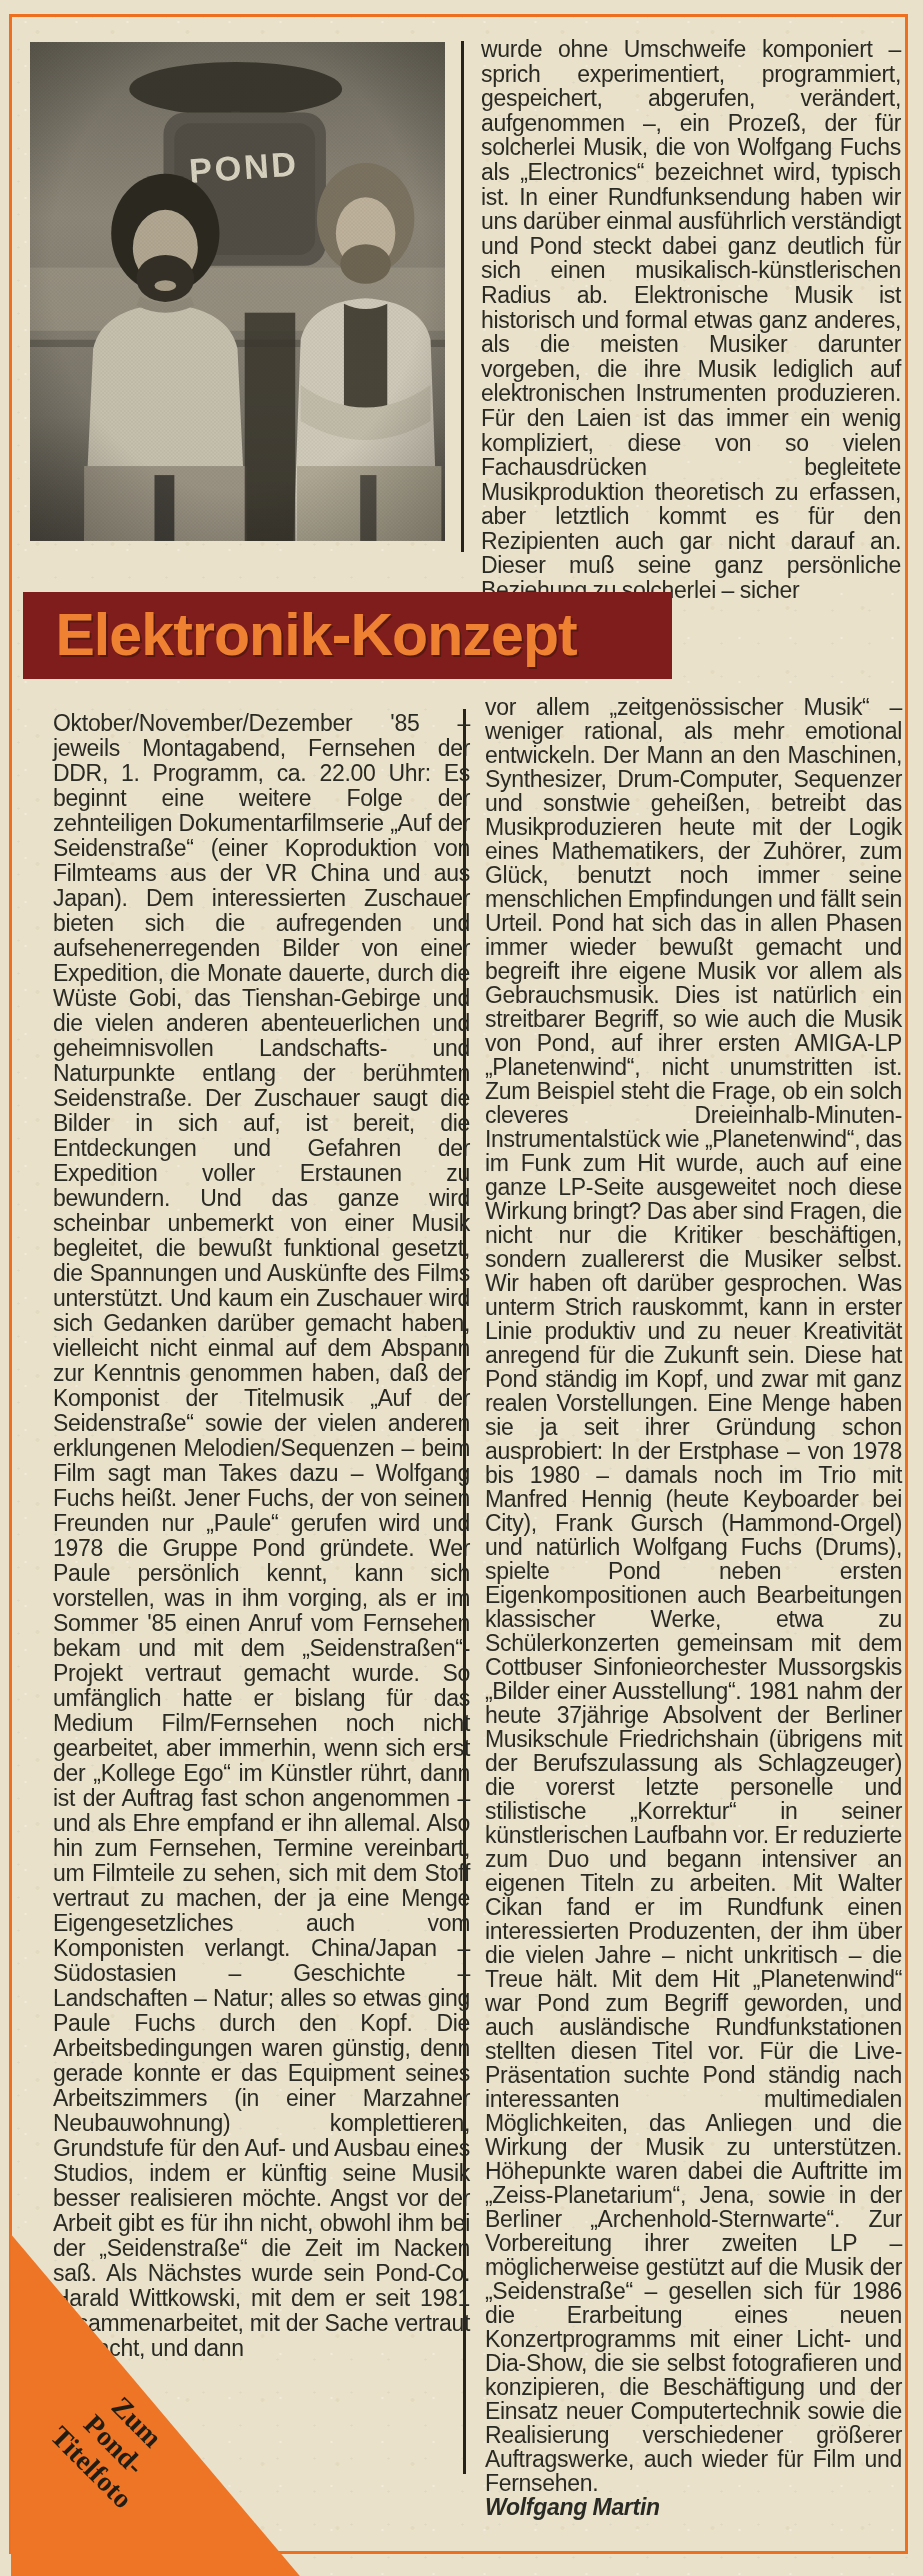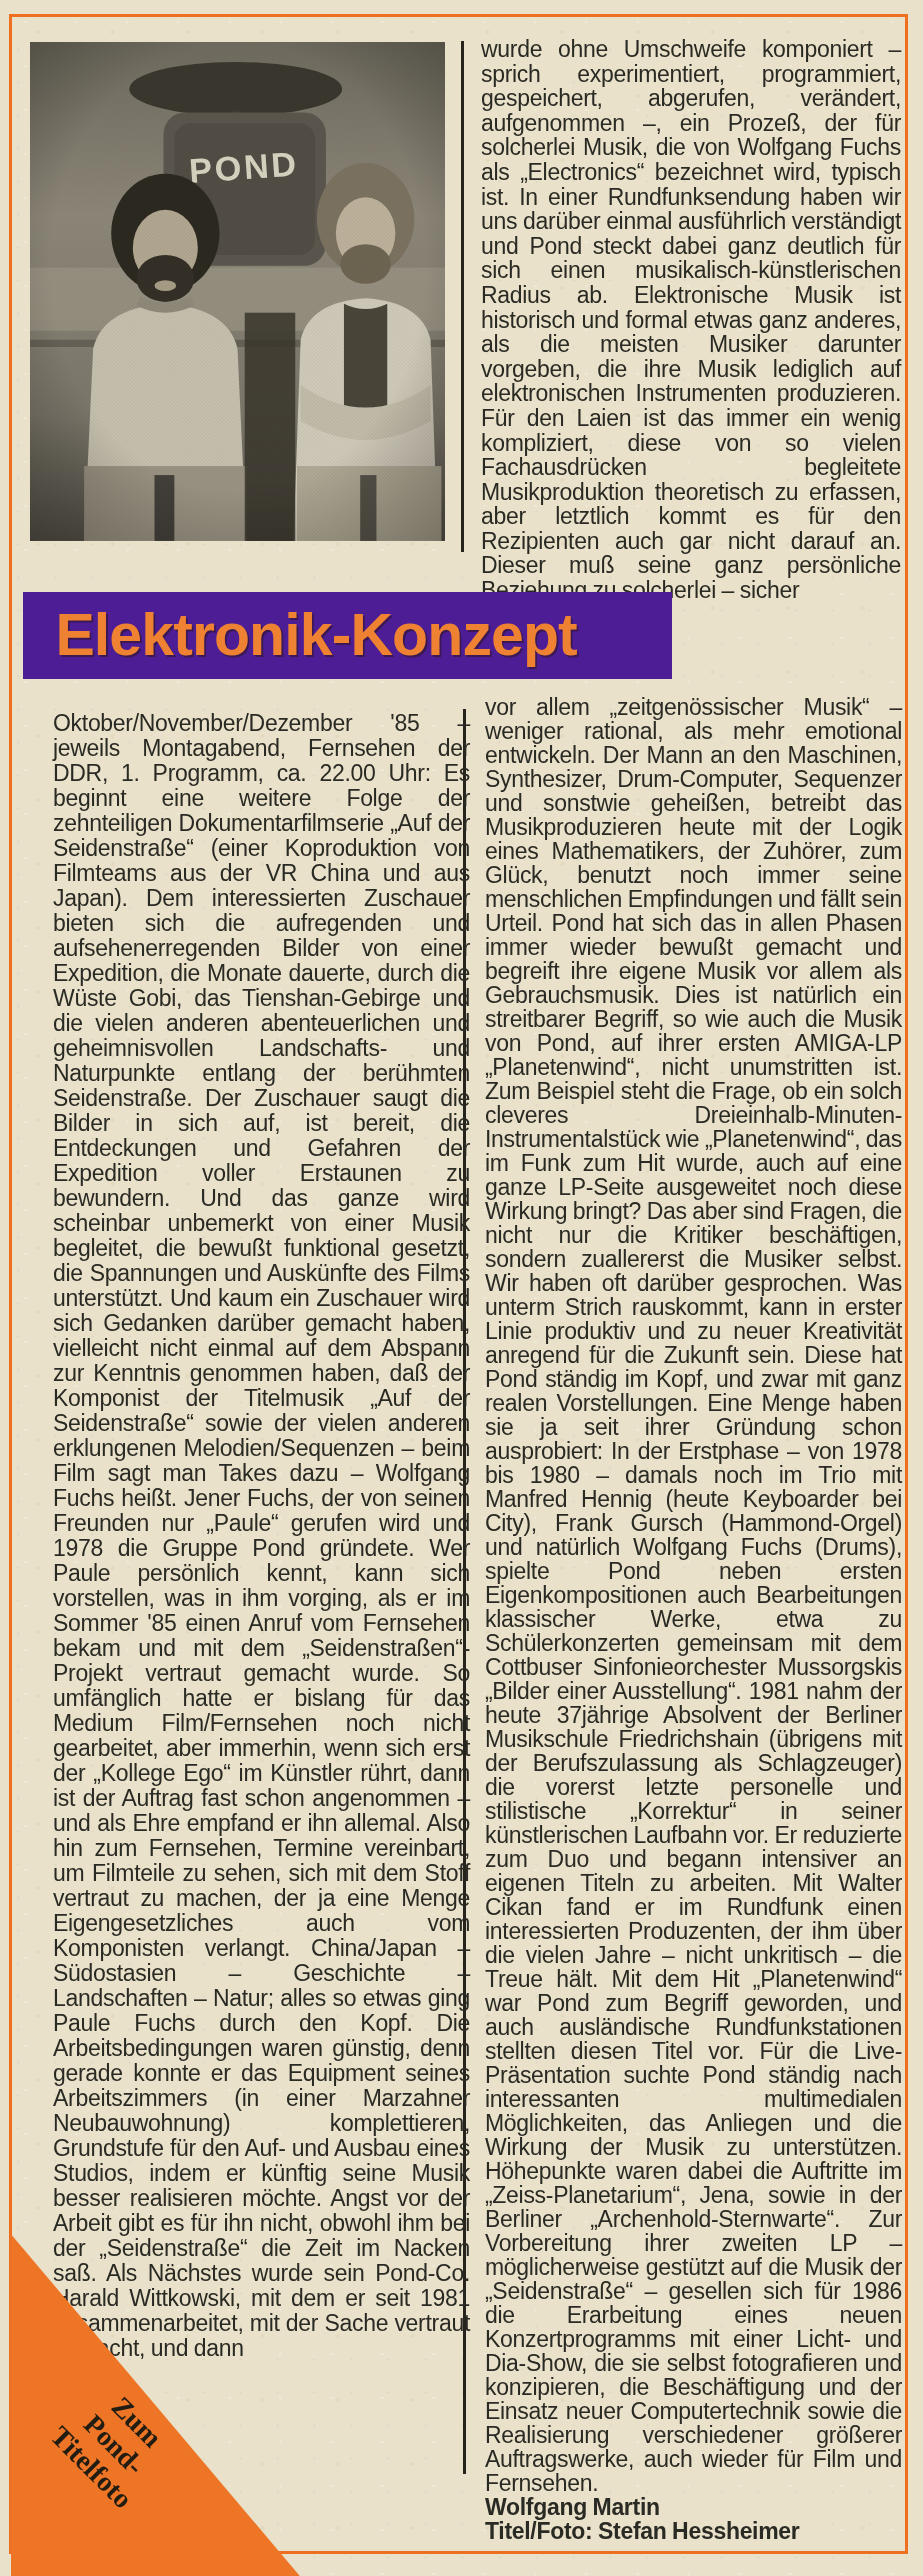--- a/index.html
+++ b/index.html
@@ -32,24 +32,24 @@
     font-size:23px;
     text-align:justify;
     letter-spacing:-0.3px;
     word-spacing:-0.5px;
     hyphens:auto;-webkit-hyphens:auto;
   }
   .col p{margin:0;}
   .intro{left:481px;top:37px;width:420px;line-height:24.6px;}
   .left-col{left:27px;top:711px;width:417px;line-height:25px;margin-left:26px;}
   .right-col{left:485px;top:695px;width:417px;line-height:24px;}
-  .credit{font-weight:bold;}
+  .credit{font-weight:bold;font-style:italic;}
   .headline-bar{
     position:absolute;left:23.4px;top:592px;width:649px;height:87px;
-    background:#4c1d95;
+    background:#7f1d1d;
     display:flex;align-items:center;
   }
   .headline{
     font-size:59px;font-weight:bold;color:#ef8133;
     letter-spacing:-0.9px;padding-left:32px;white-space:nowrap;
     text-shadow:1.8px 1.8px 0 rgba(40,20,0,0.45);
     line-height:87px;
   }
   .corner-triangle{
     position:absolute;left:10.8px;top:2234px;width:289px;height:342px;
@@ -144,21 +144,20 @@
   <span class="headline">Elektronik-Konzept</span>
 </div>
 
 <div class="divider divider-bottom"></div>
 <div class="col left-col">
   <p lang="de">Oktober/November/Dezember '85 – jeweils Montagabend, Fernsehen der DDR, 1. Programm, ca. 22.00 Uhr: Es beginnt eine weitere Folge der zehnteiligen Dokumentarfilmserie „Auf der Seidenstraße“ (einer Koproduktion von Filmteams aus der VR China und aus Japan). Dem interessierten Zuschauer bieten sich die aufregenden und aufsehenerregenden Bilder von einer Expedition, die Monate dauerte, durch die Wüste Gobi, das Tienshan-Gebirge und die vielen anderen abenteuerlichen und geheimnisvollen Landschafts- und Naturpunkte entlang der berühmten Seidenstraße. Der Zuschauer saugt die Bilder in sich auf, ist bereit, die Entdeckungen und Gefahren der Expedition voller Erstaunen zu bewundern. Und das ganze wird scheinbar unbemerkt von einer Musik begleitet, die bewußt funktional gesetzt, die Spannungen und Auskünfte des Films unterstützt. Und kaum ein Zuschauer wird sich Gedanken darüber gemacht haben, vielleicht nicht einmal auf dem Abspann zur Kenntnis genommen haben, daß der Komponist der Titelmusik „Auf der Seidenstraße“ sowie der vielen anderen erklungenen Melodien/Sequenzen – beim Film sagt man Takes dazu – Wolfgang Fuchs heißt. Jener Fuchs, der von seinen Freunden nur „Paule“ gerufen wird und 1978 die Gruppe Pond gründete. Wer Paule persönlich kennt, kann sich vorstellen, was in ihm vorging, als er im Sommer '85 einen Anruf vom Fernsehen bekam und mit dem „Seidenstraßen“-Projekt vertraut gemacht wurde. So umfänglich hatte er bislang für das Medium Film/Fernsehen noch nicht gearbeitet, aber immerhin, wenn sich erst der „Kollege Ego“ im Künstler rührt, dann ist der Auftrag fast schon angenommen – und als Ehre empfand er ihn allemal. Also hin zum Fernsehen, Termine vereinbart, um Filmteile zu sehen, sich mit dem Stoff vertraut zu machen, der ja eine Menge Eigengesetzliches auch vom Komponisten verlangt. China/Japan – Südostasien – Geschichte – Landschaften – Natur; alles so etwas ging Paule Fuchs durch den Kopf. Die Arbeitsbedingungen waren günstig, denn gerade konnte er das Equipment seines Arbeitszimmers (in einer Marzahner Neubauwohnung) komplettieren, Grundstufe für den Auf- und Ausbau eines Studios, indem er künftig seine Musik besser realisieren möchte. Angst vor der Arbeit gibt es für ihn nicht, obwohl ihm bei der „Seidenstraße“ die Zeit im Nacken saß. Als Nächstes wurde sein Pond-Co. Harald Wittkowski, mit dem er seit 1981 zusammenarbeitet, mit der Sache vertraut gemacht, und dann</p>
 </div>
 <div class="col right-col">
   <p lang="de">vor allem „zeitgenössischer Musik“ – weniger rational, als mehr emotional entwickeln. Der Mann an den Maschinen, Synthesizer, Drum-Computer, Sequenzer und sonstwie geheißen, betreibt das Musikproduzieren heute mit der Logik eines Mathematikers, der Zuhörer, zum Glück, benutzt noch immer seine menschlichen Empfindungen und fällt sein Urteil. Pond hat sich das in allen Phasen immer wieder bewußt gemacht und begreift ihre eigene Musik vor allem als Gebrauchsmusik. Dies ist natürlich ein streitbarer Begriff, so wie auch die Musik von Pond, auf ihrer ersten AMIGA-LP „Planetenwind“, nicht unumstritten ist. Zum Beispiel steht die Frage, ob ein solch cleveres Dreieinhalb-Minuten-Instrumentalstück wie „Planetenwind“, das im Funk zum Hit wurde, auch auf eine ganze LP-Seite ausgeweitet noch diese Wirkung bringt? Das aber sind Fragen, die nicht nur die Kritiker beschäftigen, sondern zuallererst die Musiker selbst. Wir haben oft darüber gesprochen. Was unterm Strich rauskommt, kann in erster Linie produktiv und zu neuer Kreativität anregend für die Zukunft sein. Diese hat Pond ständig im Kopf, und zwar mit ganz realen Vorstellungen. Eine Menge haben sie ja seit ihrer Gründung schon ausprobiert: In der Erstphase – von 1978 bis 1980 – damals noch im Trio mit Manfred Hennig (heute Keyboarder bei City), Frank Gursch (Hammond-Orgel) und natürlich Wolfgang Fuchs (Drums), spielte Pond neben ersten Eigenkompositionen auch Bearbeitungen klassischer Werke, etwa zu Schülerkonzerten gemeinsam mit dem Cottbuser Sinfonieorchester Mussorgskis „Bilder einer Ausstellung“. 1981 nahm der heute 37jährige Absolvent der Berliner Musikschule Friedrichshain (übrigens mit der Berufszulassung als Schlagzeuger) die vorerst letzte personelle und stilistische „Korrektur“ in seiner künstlerischen Laufbahn vor. Er reduzierte zum Duo und begann intensiver an eigenen Titeln zu arbeiten. Mit Walter Cikan fand er im Rundfunk einen interessierten Produzenten, der ihm über die vielen Jahre – nicht unkritisch – die Treue hält. Mit dem Hit „Planetenwind“ war Pond zum Begriff geworden, und auch ausländische Rundfunkstationen stellten diesen Titel vor. Für die Live-Präsentation suchte Pond ständig nach interessanten multimedialen Möglichkeiten, das Anliegen und die Wirkung der Musik zu unterstützen. Höhepunkte waren dabei die Auftritte im „Zeiss-Planetarium“, Jena, sowie in der Berliner „Archenhold-Sternwarte“. Zur Vorbereitung ihrer zweiten LP – möglicherweise gestützt auf die Musik der „Seidenstraße“ – gesellen sich für 1986 die Erarbeitung eines neuen Konzertprogramms mit einer Licht- und Dia-Show, die sie selbst fotografieren und konzipieren, die Beschäftigung und der Einsatz neuer Computertechnik sowie die Realisierung verschiedener größerer Auftragswerke, auch wieder für Film und Fernsehen.</p>
   <p class="credit">Wolfgang Martin</p>
-  <p class="credit">Titel/Foto: Stefan Hessheimer</p>
 </div>
 
 <div class="corner-triangle">
   <div class="corner-text">
     <span>Zum</span>
     <span>Pond-</span>
     <span>Titelfoto</span>
   </div>
 </div>
 

